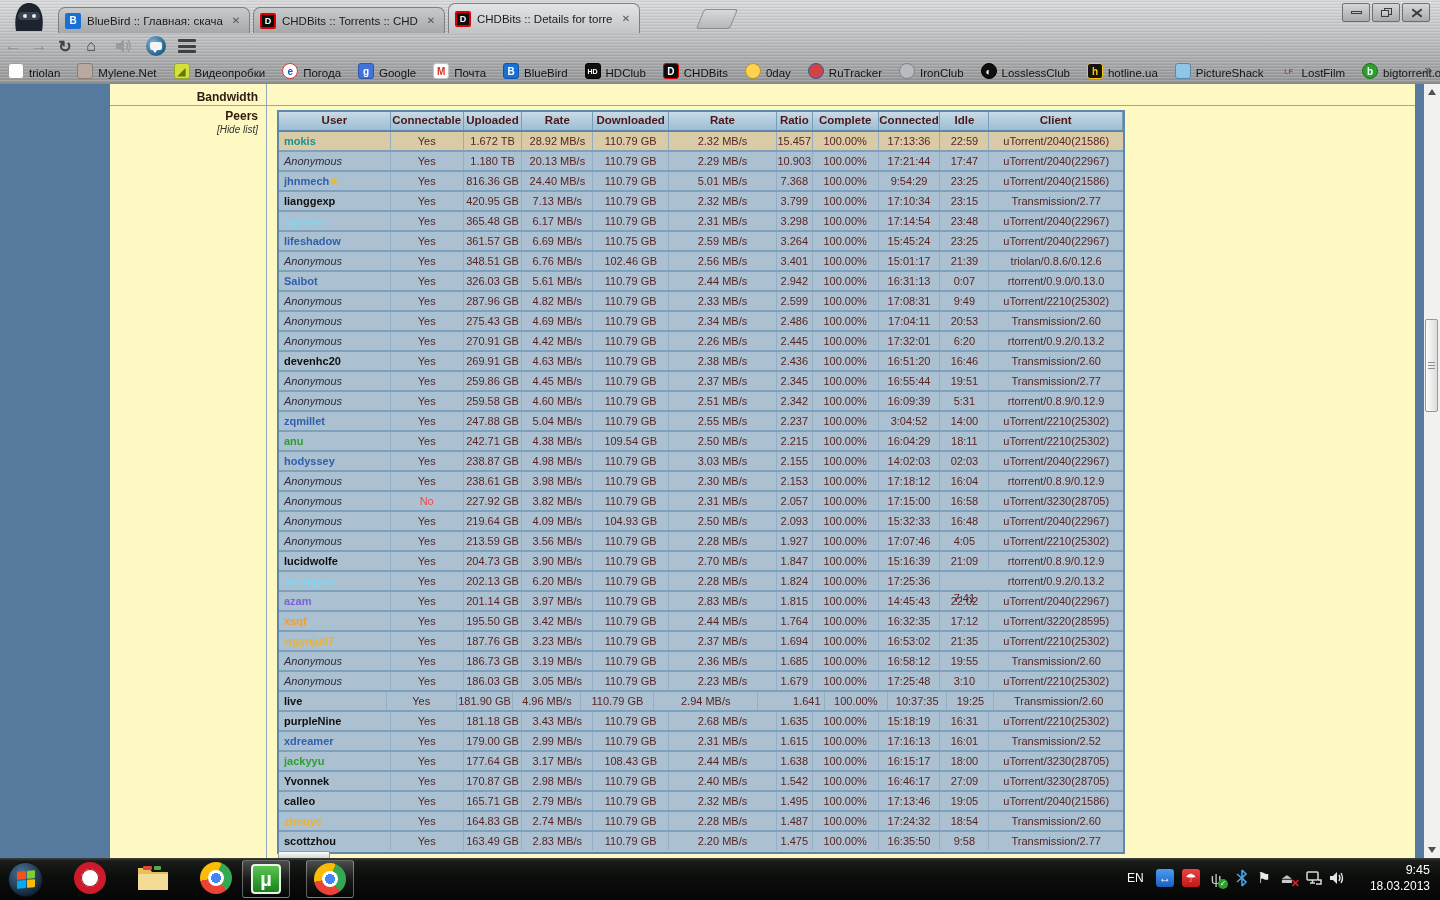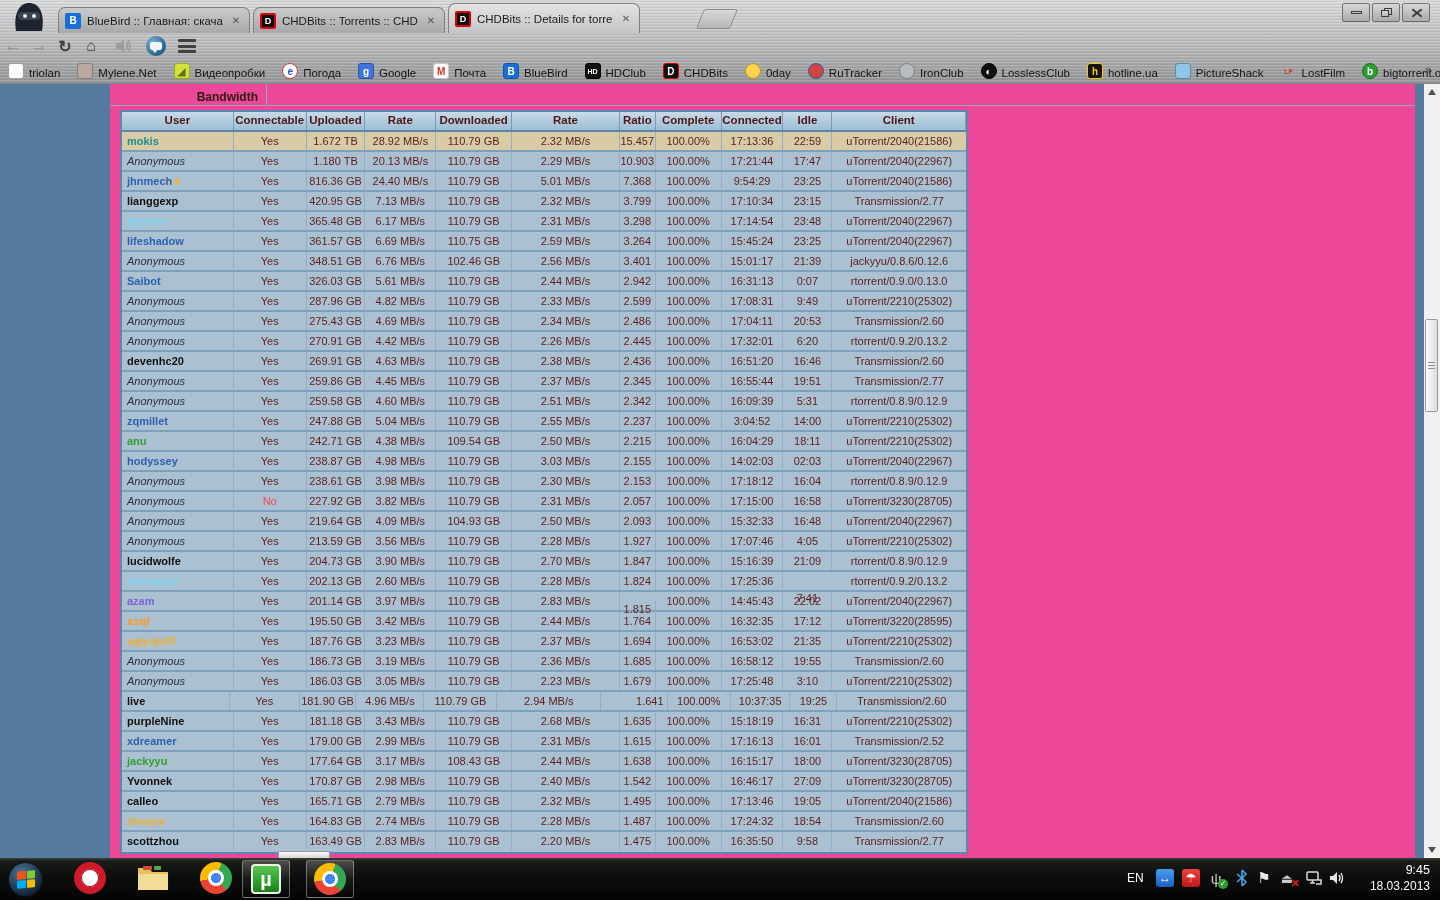--- a/index.html
+++ b/index.html
@@ -64,21 +64,21 @@
   #bookmarks { position:absolute; left:0; top:59px; width:1440px; height:25px; display:flex; align-items:center;
     padding-left:8px; gap:17px; border-bottom:1px solid #86878a; }
   .bm { display:flex; align-items:flex-end; gap:5px; }
   .bm-label { font-size:11.5px; color:#141414; white-space:nowrap; }
   .bm-icon { width:16px; height:16px; display:flex; align-items:center; justify-content:center; font-size:10px; font-weight:bold; border-radius:3px; }
   .bm-icon.round { border-radius:50%; }
   #bm-chevron { position:absolute; right:8px; top:62px; font-size:13px; color:#3f4042; }
 
   
   #viewport { position:absolute; left:0; top:84px; width:1440px; height:774px; background:#567a9d; overflow:hidden; }
-  #content { position:absolute; left:110px; top:0; width:1305px; height:774px; background:#ec4899; }
+  #content { position:absolute; left:110px; top:0; width:1305px; height:774px; background:#fef9c3; }
   .band { display:flex; }
   #band-bandwidth { height:22px; border-bottom:1px solid #93a7b8; }
   .label-col { width:157px; min-width:157px; border-right:1px solid #93a7b8; text-align:right; padding:3px 8px 0 0; }
   .row-label { font-size:12px; font-weight:bold; color:#2f1a10; }
   .hide-list { font-size:10px; font-style:italic; color:#333; margin-top:1px; }
   #band-peers { height:752px; }
   .main-col { flex:1; padding:4px 0 0 10px; }
   #seeders-heading { font-size:12.5px; font-weight:bold; color:#4c1616; margin-bottom:3px; }
 
   
@@ -300,20 +300,24 @@
     <span id="bm-chevron">»</span>
   </div>
 
   <div id="viewport">
     <div id="content">
       <div class="band" id="band-bandwidth">
         <div class="label-col"><span class="row-label">Bandwidth</span></div>
         <div class="main-col"></div>
       </div>
       <div class="band" id="band-peers">
+        <div class="label-col">
+          <div class="row-label">Peers</div>
+          <div class="hide-list">[Hide list]</div>
+        </div>
         <div class="main-col">
           <div id="peer-table">
               <div class="tr head">
                 <div class="td user" style="width: 112px;">User</div>
                 <div class="td" style="width: 73px;">Connectable</div>
                 <div class="td" style="width: 59px;">Uploaded</div>
                 <div class="td" style="width: 71px;">Rate</div>
                 <div class="td" style="width: 76px;">Downloaded</div>
                 <div class="td" style="width: 108px;">Rate</div>
                 <div class="td" style="width: 36px;">Ratio</div>
@@ -404,21 +408,21 @@
                 <div class="td user" style="width: 112px;"><span class="u-anon">Anonymous</span></div>
                 <div class="td" style="width: 73px;">Yes</div>
                 <div class="td" style="width: 59px;">348.51 GB</div>
                 <div class="td" style="width: 71px;">6.76 MB/s</div>
                 <div class="td" style="width: 76px;">102.46 GB</div>
                 <div class="td" style="width: 108px;">2.56 MB/s</div>
                 <div class="td" style="width: 36px;">3.401</div>
                 <div class="td" style="width: 66px;">100.00%</div>
                 <div class="td" style="width: 62px;">15:01:17</div>
                 <div class="td" style="width: 49px;">21:39</div>
-                <div class="td" style="width: 134px;">jackyyu/0.8.6/0.12.6</div>
+                <div class="td" style="width: 134px;">triolan/0.8.6/0.12.6</div>
               </div>
               <div class="tr">
                 <div class="td user" style="width: 112px;"><span class="u-blue">Saibot</span></div>
                 <div class="td" style="width: 73px;">Yes</div>
                 <div class="td" style="width: 59px;">326.03 GB</div>
                 <div class="td" style="width: 71px;">5.61 MB/s</div>
                 <div class="td" style="width: 76px;">110.79 GB</div>
                 <div class="td" style="width: 108px;">2.44 MB/s</div>
                 <div class="td" style="width: 36px;">2.942</div>
                 <div class="td" style="width: 66px;">100.00%</div>
@@ -605,37 +609,37 @@
                 <div class="td" style="width: 36px;">1.847</div>
                 <div class="td" style="width: 66px;">100.00%</div>
                 <div class="td" style="width: 62px;">15:16:39</div>
                 <div class="td" style="width: 49px;">21:09</div>
                 <div class="td" style="width: 134px;">rtorrent/0.8.9/0.12.9</div>
               </div>
               <div class="tr">
                 <div class="td user" style="width: 112px;"><span class="u-cyan">shengyue</span></div>
                 <div class="td" style="width: 73px;">Yes</div>
                 <div class="td" style="width: 59px;">202.13 GB</div>
-                <div class="td" style="width: 71px;">2.60 MB/s</div>
+                <div class="td" style="width: 71px;">6.20 MB/s</div>
                 <div class="td" style="width: 76px;">110.79 GB</div>
                 <div class="td" style="width: 108px;">2.28 MB/s</div>
                 <div class="td" style="width: 36px;">1.824</div>
                 <div class="td" style="width: 66px;">100.00%</div>
                 <div class="td" style="width: 62px;">17:25:36</div>
                 <div class="td" style="width: 49px; margin-top: 17px;">7:41</div>
                 <div class="td" style="width: 134px;">rtorrent/0.9.2/0.13.2</div>
               </div>
               <div class="tr">
                 <div class="td user" style="width: 112px;"><span class="u-purple">azam</span></div>
                 <div class="td" style="width: 73px;">Yes</div>
                 <div class="td" style="width: 59px;">201.14 GB</div>
                 <div class="td" style="width: 71px;">3.97 MB/s</div>
                 <div class="td" style="width: 76px;">110.79 GB</div>
                 <div class="td" style="width: 108px;">2.83 MB/s</div>
-                <div class="td" style="width: 36px; margin-top: 8px;">1.815</div>
+                <div class="td" style="width: 36px;">1.815</div>
                 <div class="td" style="width: 66px;">100.00%</div>
                 <div class="td" style="width: 62px;">14:45:43</div>
                 <div class="td" style="width: 49px;">22:02</div>
                 <div class="td" style="width: 134px;">uTorrent/2040(22967)</div>
               </div>
               <div class="tr">
                 <div class="td user" style="width: 112px;"><span class="u-orange">xsqf</span></div>
                 <div class="td" style="width: 73px;">Yes</div>
                 <div class="td" style="width: 59px;">195.50 GB</div>
                 <div class="td" style="width: 71px;">3.42 MB/s</div>

